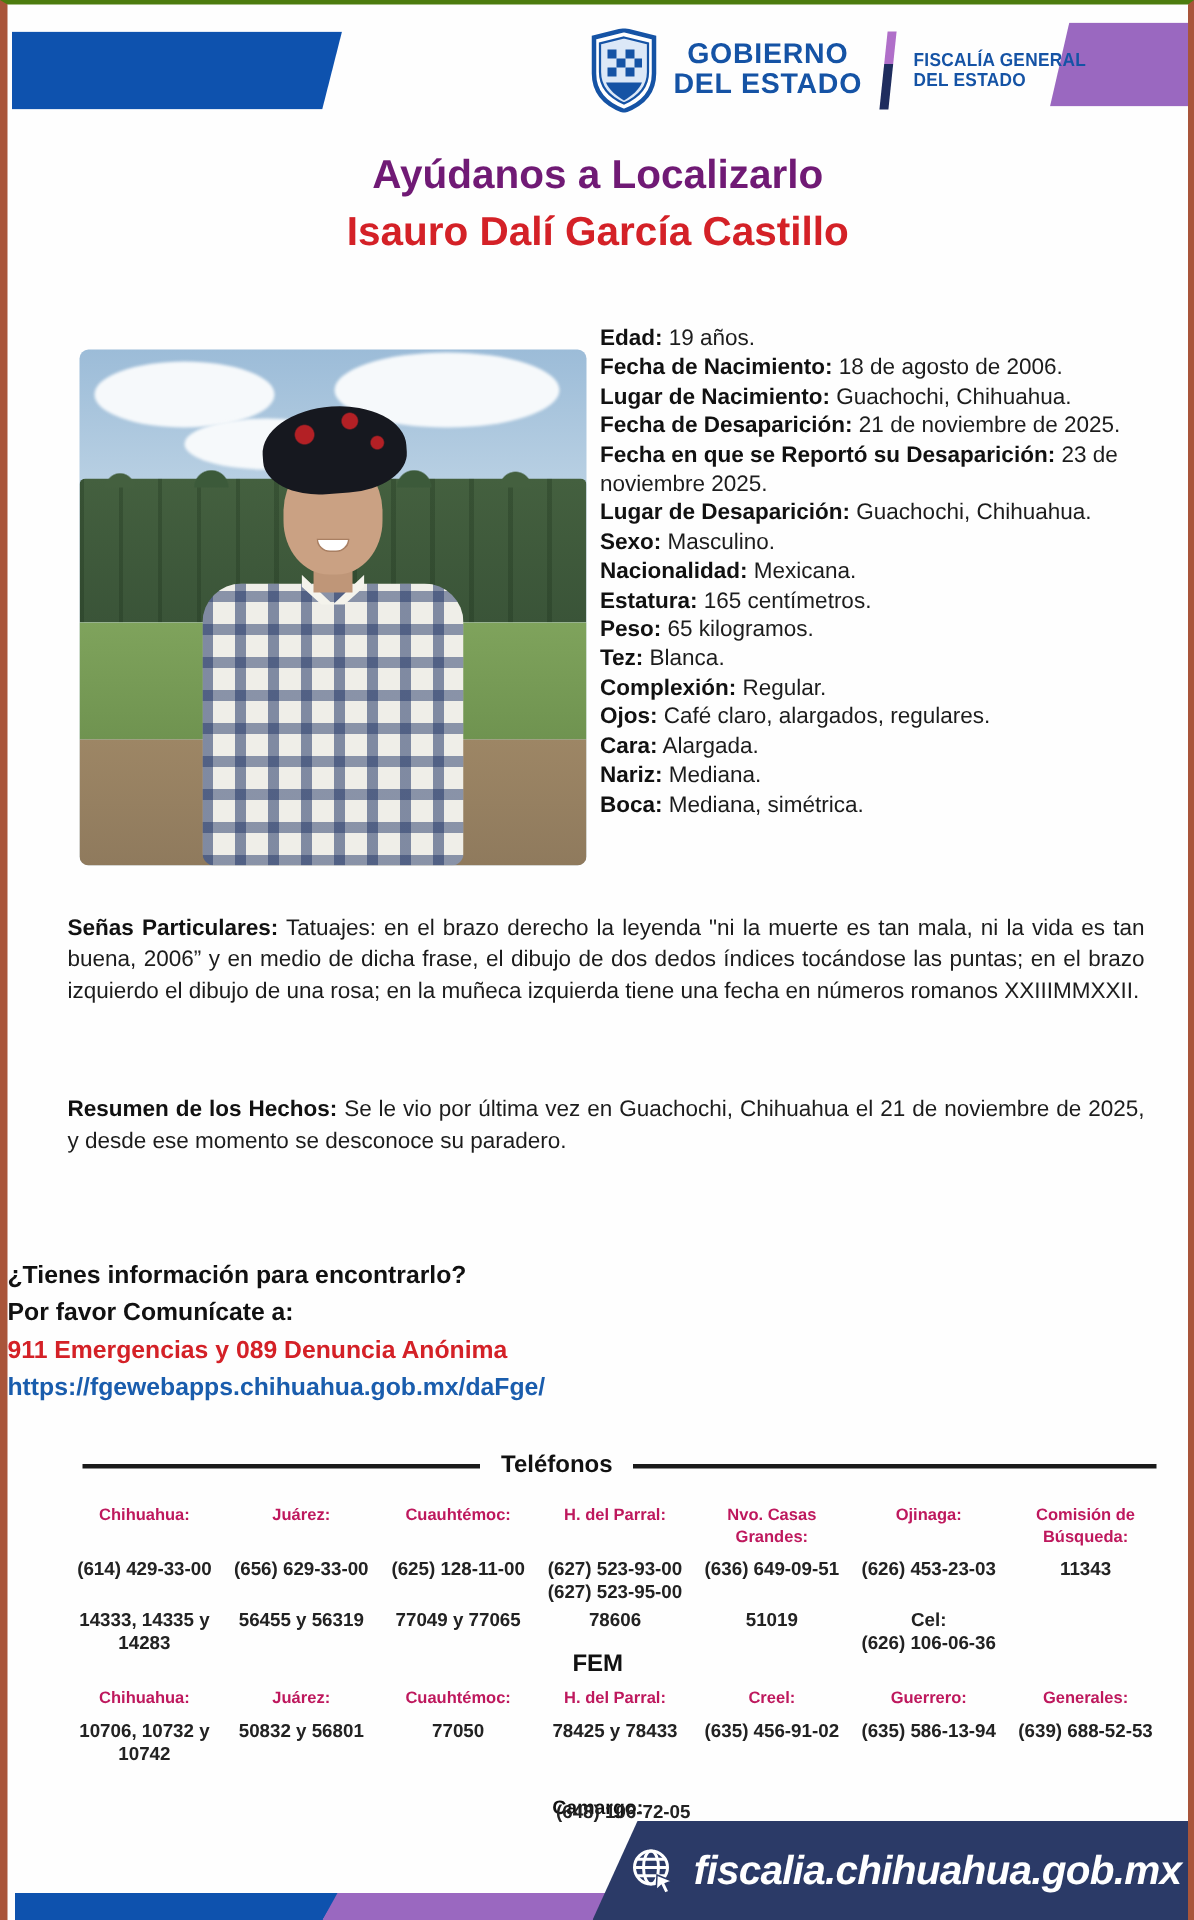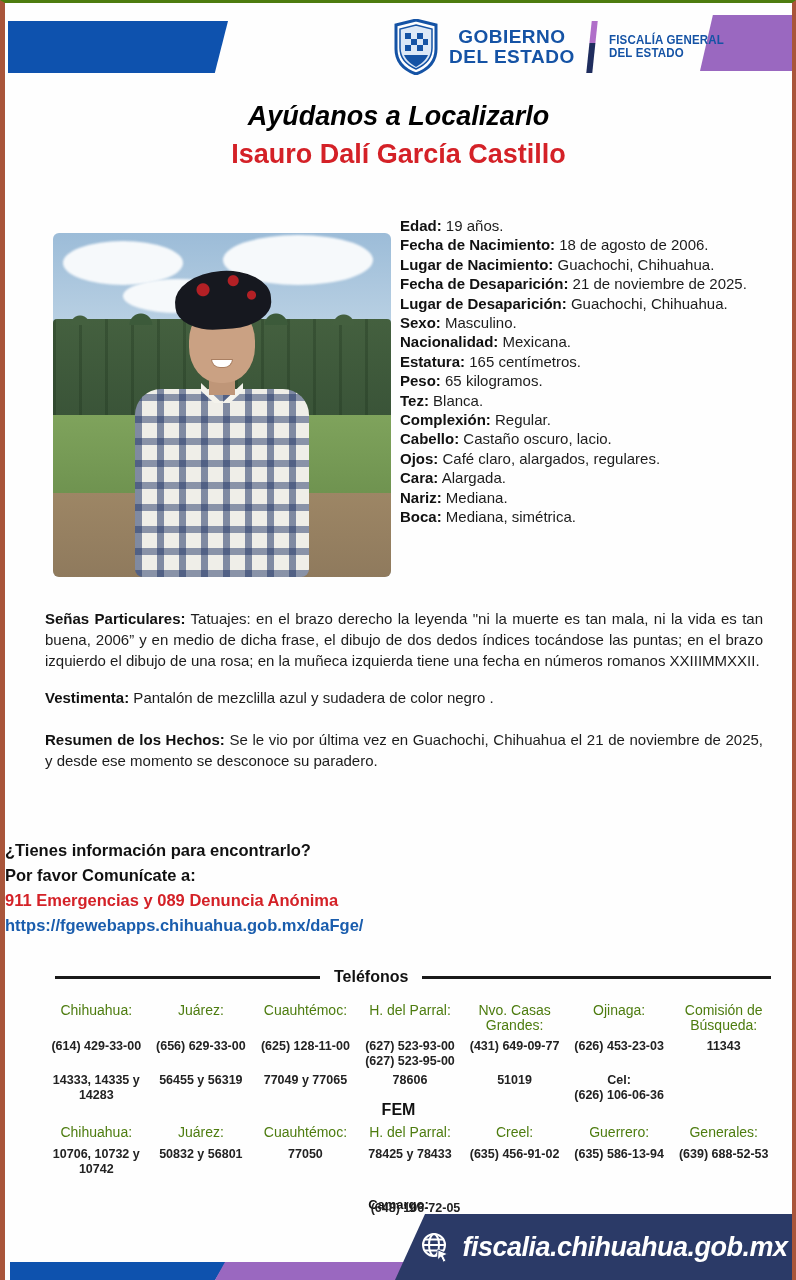--- a/index.html
+++ b/index.html
@@ -16,21 +16,21 @@
   .hdr-purple-bar { position:absolute; right:0; top:12px; width:92px; height:56px;
     background:#9a68c0; clip-path:polygon(14% 0,100% 0,100% 100%,0 100%); }
   .logo-wrap { position:absolute; left:388px; top:16px; display:flex; align-items:center; gap:10px; }
   .shield { width:46px; height:56px; }
   .gob-text { color:#1553a5; font-weight:bold; font-size:19px; line-height:20px; letter-spacing:.5px; text-align:center; }
   .divider-bar { width:6px; height:52px; margin:0 4px;
     background:linear-gradient(#b06fc9 0 42%, #1f2d5e 42% 100%); transform:skewX(-6deg); }
   .fge-text { color:#1553a5; font-weight:bold; font-size:12.5px; line-height:13px; letter-spacing:.2px; transform:scaleX(.92); transform-origin:left; }
   
   .title-main { position:absolute; left:0; width:100%; top:98px; text-align:center;
-    font-size:27px; font-weight:bold; color:#000000;font-style:italic; }
+    font-size:27px; font-weight:bold; color:#701a75; }
   .title-name { position:absolute; left:0; width:100%; top:136px; text-align:center;
     font-size:27px; font-weight:bold; color:#d42127; }
   .title-section { position:absolute; left:0; width:100%; top:172px; text-align:center;
     font-size:21px; font-weight:bold; color:#111; }
   
   .photo { position:absolute; left:48px; top:230px; width:338px; height:344px;
     overflow:hidden; border-radius:6px; background:linear-gradient(#9cbcd8, #d8e6ef 55%); }
   .cloud { position:absolute; background:#f6f9fb; border-radius:50%; filter:blur(1px); }
   .c1 { left:10px; top:8px; width:120px; height:44px; }
   .c2 { left:170px; top:2px; width:150px; height:50px; }
@@ -85,21 +85,21 @@
   .contact .red { color:#d42127; }
   .contact .blue { color:#1a5dad; text-decoration:none; display:block; }
   
   .tel-titlebar { position:absolute; left:50px; top:965px; width:716px; display:flex; align-items:center; gap:14px; }
   .tel-titlebar .rule { height:3px; background:#1a1a1a; }
   .tel-titlebar .rule.l { flex:0 0 265px; }
   .tel-titlebar .rule.r { flex:1; }
   .tel-title { font-size:16px; font-weight:bold; color:#111; white-space:nowrap; }
   .tbl { position:absolute; left:42px; width:726px; display:grid;
     grid-template-columns:repeat(7, 1fr); column-gap:6px; text-align:center; }
-  .tbl .hd { font-weight:normal; font-size:14px; color:#4d7c0f; white-space:pre-line; line-height:15px; }
+  .tbl .hd { font-weight:bold; font-size:11px; color:#be185d; white-space:pre-line; line-height:15px; }
   .tbl .val { font-weight:600; font-size:12.5px; color:#222; white-space:pre-line; line-height:15px; }
   .t-head { top:1000px; }
   .t-row1 { top:1036px; }
   .t-row2 { top:1070px; }
   .fem-title { position:absolute; left:0; width:100%; top:1098px; text-align:center;
     font-size:16px; font-weight:bold; color:#111; }
   .f-head { top:1122px; }
   .f-row { top:1144px; }
   .camargo-h { position:absolute; left:0; width:100%; top:1178px; text-align:center;
     font-size:13px; font-weight:bold; color:#111;margin-top:16px; }
@@ -167,39 +167,36 @@
       <div class="smile"></div>
       <div class="cap"></div>
     </div>
   </div>
 
   <div class="datos">
     <div class="row"><b>Edad:</b><span> 19 años.</span></div>
     <div class="row"><b>Fecha de Nacimiento:</b><span> 18 de agosto de 2006.</span></div>
     <div class="row"><b>Lugar de Nacimiento:</b><span> Guachochi, Chihuahua.</span></div>
     <div class="row"><b>Fecha de Desaparición:</b><span> 21 de noviembre de 2025.</span></div>
+    <div class="row"><b>Fecha en que se Reportó su Desaparición:</b><span> 23 de noviembre 2025.</span></div>
     <div class="row"><b>Lugar de Desaparición:</b><span> Guachochi, Chihuahua.</span></div>
     <div class="row"><b>Sexo:</b><span> Masculino.</span></div>
     <div class="row"><b>Nacionalidad:</b><span> Mexicana.</span></div>
     <div class="row"><b>Estatura:</b><span> 165 centímetros.</span></div>
     <div class="row"><b>Peso:</b><span> 65 kilogramos.</span></div>
     <div class="row"><b>Tez:</b><span> Blanca.</span></div>
     <div class="row"><b>Complexión:</b><span> Regular.</span></div>
-    <div class="row"><b>Cabello:</b><span> Castaño oscuro, lacio.</span></div>
     <div class="row"><b>Ojos:</b><span> Café claro, alargados, regulares.</span></div>
     <div class="row"><b>Cara:</b><span> Alargada.</span></div>
     <div class="row"><b>Nariz:</b><span> Mediana.</span></div>
     <div class="row"><b>Boca:</b><span> Mediana, simétrica.</span></div>
   </div>
 
   <div class="para p-senas">
     <b>Señas Particulares:</b><span> Tatuajes: en el brazo derecho la leyenda "ni la muerte es tan mala, ni la vida es tan buena, 2006” y en medio de dicha frase, el dibujo de dos dedos índices tocándose las puntas; en el brazo izquierdo el dibujo de una rosa; en la muñeca izquierda tiene una fecha en números romanos XXIIIMMXXII.</span>
-  </div>
-  <div class="para p-vest">
-    <b>Vestimenta:</b><span> Pantalón de mezclilla azul y sudadera de color  negro .</span>
   </div>
   <div class="para p-res">
     <b>Resumen de los Hechos:</b><span> Se le vio por última vez en Guachochi, Chihuahua el 21 de noviembre de 2025, y desde ese momento se desconoce su paradero.</span>
   </div>
 
   <div class="contact">
     <div>¿Tienes información para encontrarlo?</div>
     <div>Por favor Comunícate a:</div>
     <div class="red">911 Emergencias y 089 Denuncia Anónima</div>
     <a href="#" class="blue">https://fgewebapps.chihuahua.gob.mx/daFge/</a>
@@ -221,21 +218,21 @@
     <div class="hd">Ojinaga:</div>
     <div class="hd">Comisión de
 Búsqueda:</div>
   </div>
   <div class="tbl t-row1">
     <div class="val">(614) 429-33-00</div>
     <div class="val">(656) 629-33-00</div>
     <div class="val">(625) 128-11-00</div>
     <div class="val">(627) 523-93-00
 (627) 523-95-00</div>
-    <div class="val">(431) 649-09-77</div>
+    <div class="val">(636) 649-09-51</div>
     <div class="val">(626) 453-23-03</div>
     <div class="val">11343</div>
   </div>
   <div class="tbl t-row2">
     <div class="val">14333, 14335 y
 14283</div>
     <div class="val">56455 y 56319</div>
     <div class="val">77049 y 77065</div>
     <div class="val">78606</div>
     <div class="val">51019</div>

